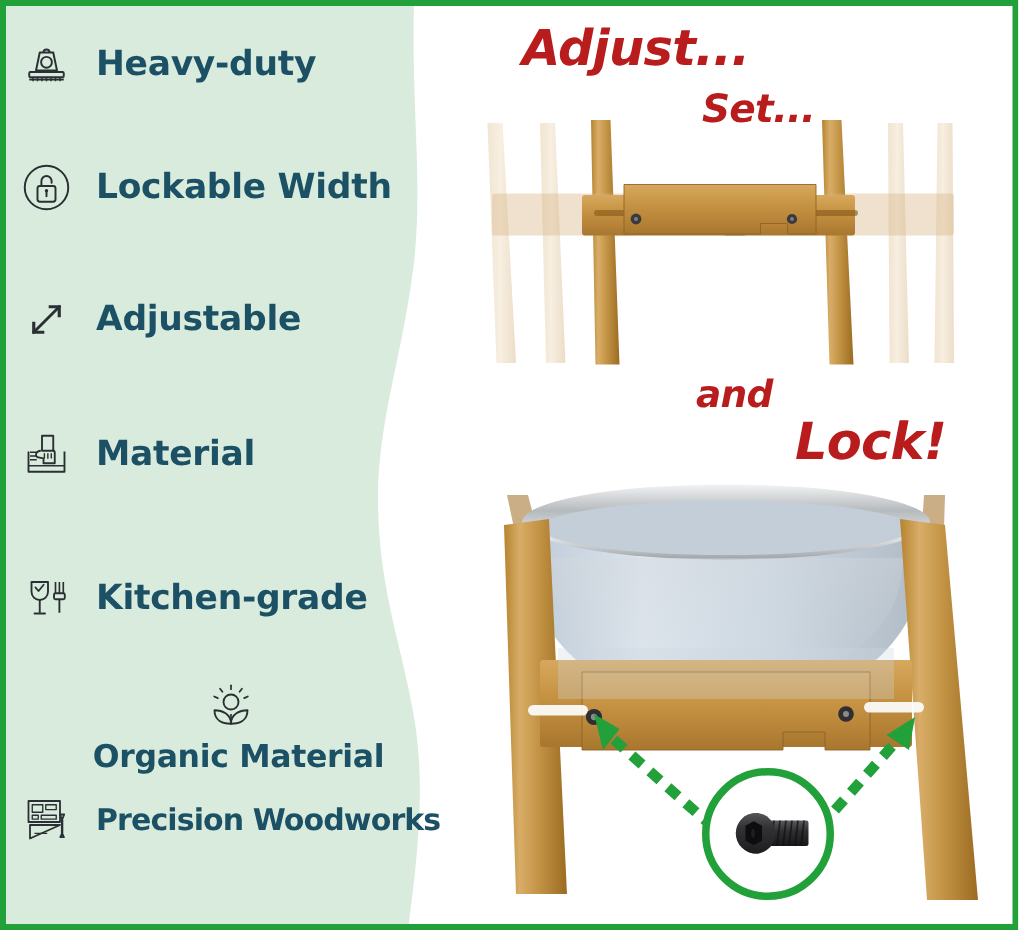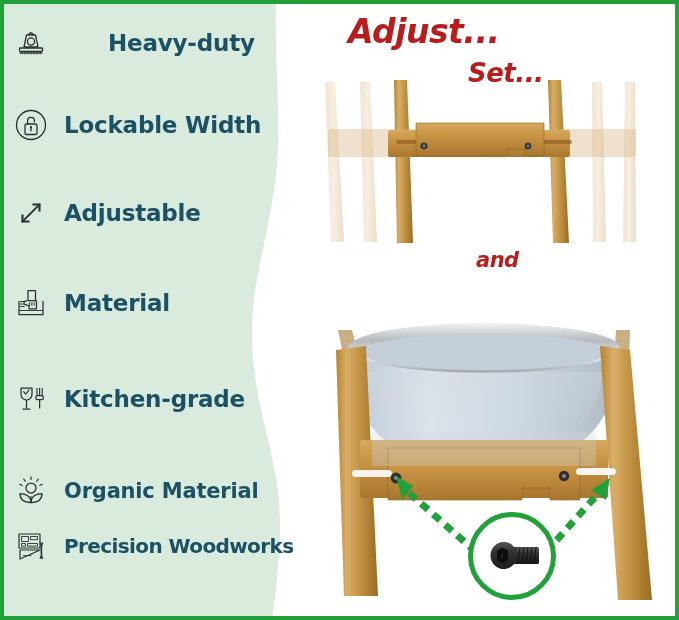--- a/index.html
+++ b/index.html
@@ -73,21 +73,21 @@
     font-family:"DejaVu Sans", sans-serif;
     font-weight:bold;
     white-space:nowrap;
     z-index:30;
     text-shadow:0 1px 1px rgba(255,255,255,0.9);
     font-style:italic;
     letter-spacing:-0.5px;
   }
   #cap-adjust{ left:348px; top:12px;  font-size:33px; }
   #cap-set   { left:468px; top:58px;  font-size:26px; }
-  #cap-and   { left:476px; top:248px; font-size:21px; }
+  #cap-and   { left:464px; top:248px; font-size:25px; }
   #cap-lock  { left:530px; top:275px; font-size:34px; }
 
   
   #callout{
     position:absolute; left:468px; top:512px;
     width:88px; height:88px;
     z-index:40;
   }
   #callout .ring{
     position:absolute; left:0; top:0; width:88px; height:88px;
@@ -113,21 +113,21 @@
                C 274,70 282,120 276,175
                C 268,240 252,280 252,332
                C 252,392 268,430 276,478
                C 283,520 280,560 272,620
                L0,620 Z" fill="#d9ebdc"></path>
     </svg>
   </div>
 
   <div id="features">
 
-    <div class="feature" style="top:12px;gap:44px;">
+    <div class="feature" style="top:12px;">
       <span class="feat-icon">
         <svg width="40" height="40" viewBox="0 0 40 40" fill="none" stroke="#2a2f33" stroke-width="1.3" stroke-linejoin="round">
           <path d="M13 24 L15.5 12 L24.5 12 L27 24 Z"></path>
           <circle cx="20" cy="18.5" r="3.6"></circle>
           <path d="M18 12 a2 2 0 0 1 4 0"></path>
           <rect x="8.5" y="25" width="23" height="3.4" rx="0.8"></rect>
           <path d="M8.5 30 H31.5"></path>
           <path d="M11 28.6 v2.6 M14 28.6 v2.6 M17 28.6 v2.6 M20 28.6 v2.6
                    M23 28.6 v2.6 M26 28.6 v2.6 M29 28.6 v2.6" stroke-width="1"></path>
         </svg>
@@ -183,21 +183,21 @@
           <path d="M12.6 12.6 l2.1 2.4 l3.4 -4.2" stroke-width="1.15" stroke-linecap="round"></path>
           <path d="M26 9 v7.5 M28.6 9 v7.5 M31.2 9 v7.5" stroke-width="1.1"></path>
           <path d="M26 16.5 h5.2 a1 1 0 0 1 1 1 v2 a1 1 0 0 1 -1 1 h-5.2
                    a1 1 0 0 1 -1 -1 v-2 a1 1 0 0 1 1 -1 z"></path>
           <path d="M28.6 20.5 v9"></path>
         </svg>
       </span>
       <span class="feat-label">Kitchen-grade</span>
     </div>
 
-    <div class="feature" style="top:460px;">
+    <div class="feature" style="top:448px;flex-direction:column;">
       <span class="feat-icon">
         <svg width="40" height="40" viewBox="0 0 40 40" fill="none" stroke="#2a2f33" stroke-width="1.25" stroke-linejoin="round">
           <circle cx="20" cy="17" r="5"></circle>
           <g stroke-linecap="round" stroke-width="1.15">
             <path d="M20 8.5 v-2.6"></path>
             <path d="M14.3 10.2 l-1.6 -2.1"></path>
             <path d="M25.7 10.2 l1.6 -2.1"></path>
             <path d="M11.2 14.4 l-2.4 -1.1"></path>
             <path d="M28.8 14.4 l2.4 -1.1"></path>
           </g>
@@ -385,15 +385,16 @@
       <ellipse cx="26" cy="19.5" rx="13" ry="13.5" fill="url(#boltGrad)"></ellipse>
 
       <path d="M19 14.5 l5.5 -3 l5.5 3 l0 10 l-5.5 3 l-5.5 -3 z" fill="#0d0d0f"></path>
       <ellipse cx="24" cy="19.5" rx="1.2" ry="3" fill="#2c2c30" opacity="0.6"></ellipse>
     </svg>
   </div>
 
   <span class="caption" id="cap-adjust">Adjust...</span>
   <span class="caption" id="cap-set">Set...</span>
   <span class="caption" id="cap-and">and</span>
+  <span class="caption" id="cap-lock">Lock!</span>
 
   <div id="frame"></div>
 </div>
 
 </body></html>

